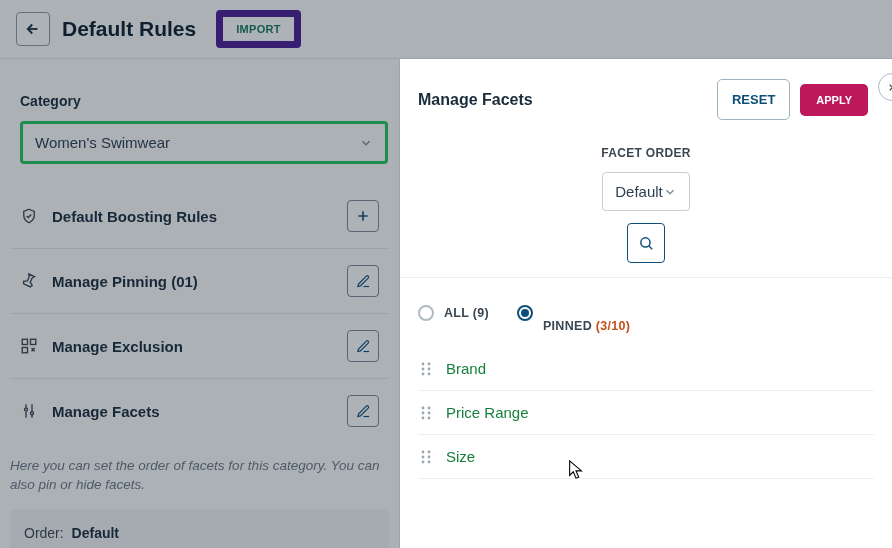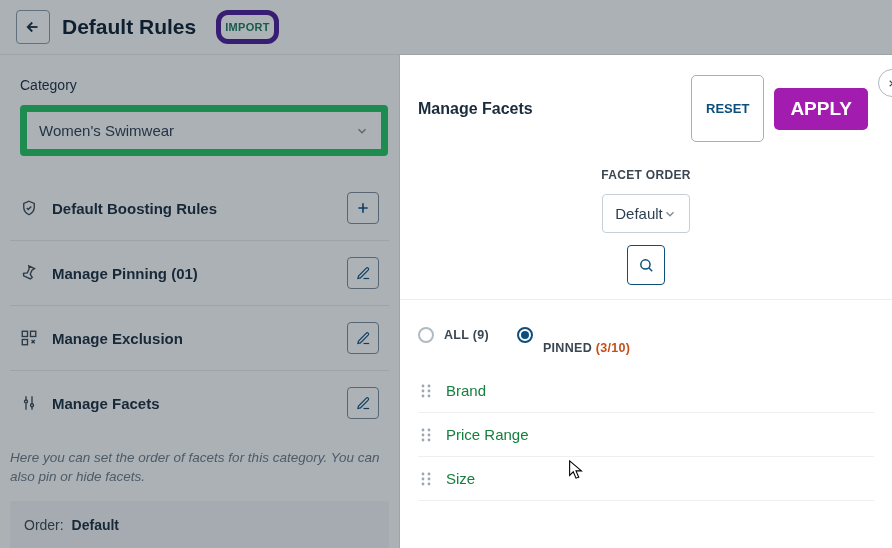--- a/index.html
+++ b/index.html
@@ -38,55 +38,55 @@
   align-items: center;
   justify-content: center;
   cursor: pointer;
 }
 .page-title {
   font-size: 21px;
   font-weight: 700;
   color: #0c1e2f;
 }
 .import-btn {
-  border: 5px solid #4c1d95;
+  border: 7px solid #4c1d95;
   color: #1a7a5e;
   background: #fff;
   font-size: 11px;
   font-weight: 700;
-  padding: 6px 4px;
-  border-radius: 12px;
+  padding: 6px 13px;
+  border-radius: 4px;
   letter-spacing: 0.3px;
   cursor: pointer;
   margin-left: 8px;
 }
 
 
 .content {
   display: flex;
   border-top: 1px solid #e6e9ec;
   height: calc(100% - 54px);
 }
 .sidebar {
   width: 400px;
   border-right: 1px solid #e6e9ec;
   padding: 18px 10px 0 10px;
 }
 .panel { flex: 1; }
 
 
 .cat-label {
-  font-weight: 400;
+  font-weight: 700;
   font-size: 14px;
-  margin: 4px 0 12px 10px;
+  margin: 16px 0 12px 10px;
   color: #1a2b3c;
 }
 .cat-select {
   margin: 0 1px 20px 10px;
-  border: 7px solid #22c55e;
+  border: 3px solid #22c55e;
   border-radius: 4px;
   padding: 10px 12px;
   display: flex;
   justify-content: space-between;
   align-items: center;
   font-size: 15px;
   color: #2c3e50;
   cursor: pointer;
 }
 
@@ -143,30 +143,30 @@
   padding: 20px 24px 18px 18px;
   gap: 10px;
 }
 .panel-title { font-weight: 700; font-size: 16px; flex: 1; color: #1a2b3c; }
 .reset-btn {
   border: 1px solid #9fb2c2;
   background: #fff;
   color: #0d4f7a;
   font-weight: 700;
   font-size: 13px;
-  padding: 25px 14px;
+  padding: 12px 14px;
   border-radius: 5px;
   cursor: pointer;
 }
 .apply-btn {
-  background: #a21caf;
+  background: #be185d;
   color: #fff;
   border: none;
   font-weight: 700;
-  font-size: 19px;
+  font-size: 11px;
   padding: 10px 16px;
   border-radius: 5px;
   cursor: pointer;
 }
 .close-btn {
   position: absolute;
   right: -14px;
   top: 14px;
   width: 28px;
   height: 28px;

